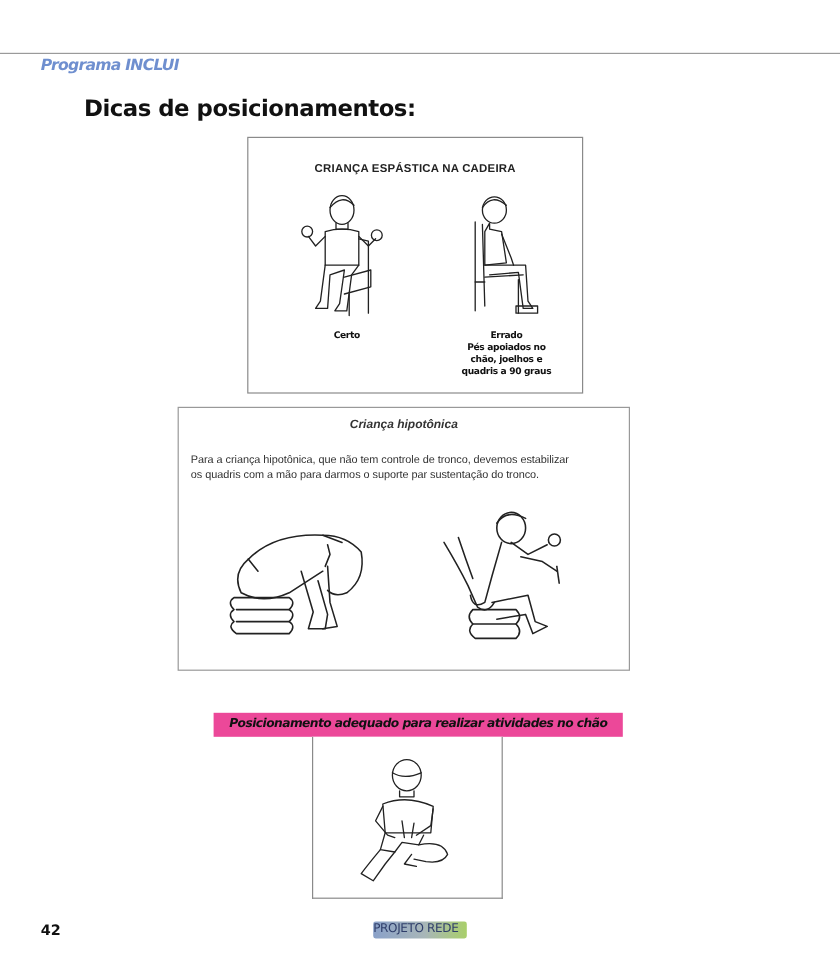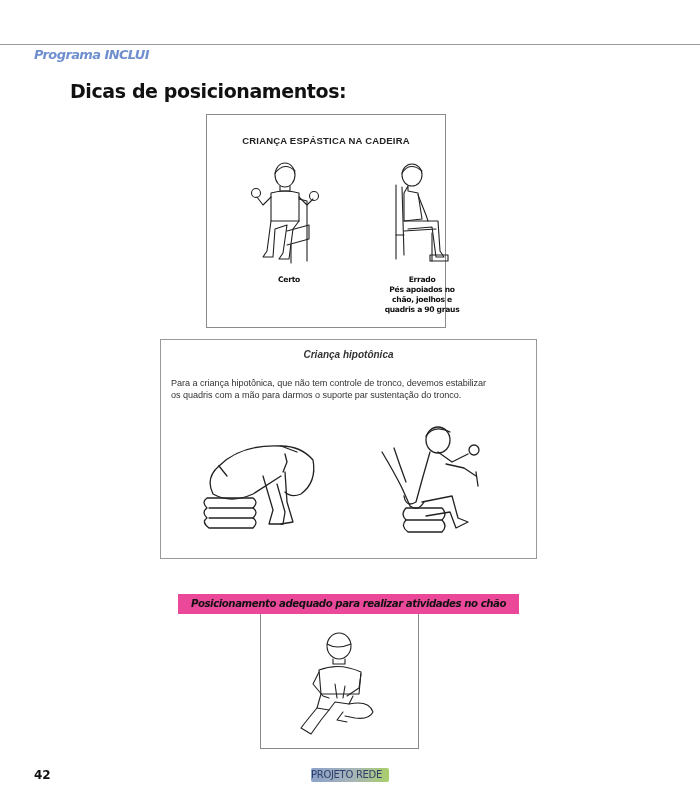--- a/index.html
+++ b/index.html
@@ -22,35 +22,35 @@
   .page-title {
     position: absolute; left: 70px; top: 80px;
     font-family: "DejaVu Sans", sans-serif;
     font-weight: bold; font-size: 19px; color: #111; letter-spacing: -0.4px;
   }
   .figure {
     position: absolute; background: #fff;
     border: 1px solid #8a8a8a; box-sizing: border-box;
   }
   
-  #fig1 { left: 206px; top: 114px; width: 240px; height: 214px; }
+  #fig1 { left: 206px; top: 114px; width: 280px; height: 214px; }
   #fig1 .fig-title {
     position: absolute; left: 0; right: 0; top: 20px; text-align: center;
     font-family: "Liberation Sans", sans-serif; font-weight: bold;
     font-size: 9.5px; color: #222; letter-spacing: 0.2px;
   }
   .cap {
     position: absolute; text-align: center;
     font-family: "DejaVu Sans", sans-serif; font-weight: bold;
     font-size: 7.6px; line-height: 10px; color: #111; letter-spacing: -0.3px;
   }
   #fig1 .cap-wrong { left: 52px; width: 60px; top: 160px; }
   #fig1 .cap-right { left: 170px; width: 90px; top: 160px; }
   
-  #fig2 { left: 160px; top: 339px; width: 377px; height: 220px; border-color: #999; }
+  #fig2 { left: 148px; top: 339px; width: 377px; height: 220px; border-color: #999; }
   #fig2 .fig-title {
     position: absolute; left: 0; right: 0; top: 9px; text-align: center;
     font-family: "Liberation Sans", sans-serif; font-style: italic; font-weight: bold;
     font-size: 10px; color: #333;
   }
   #fig2 .fig-text {
     position: absolute; left: 10px; right: 6px; top: 37px;
     font-family: "Liberation Sans", sans-serif; font-size: 9.1px; line-height: 12px;
     color: #333; letter-spacing: -0.05px;
   }

